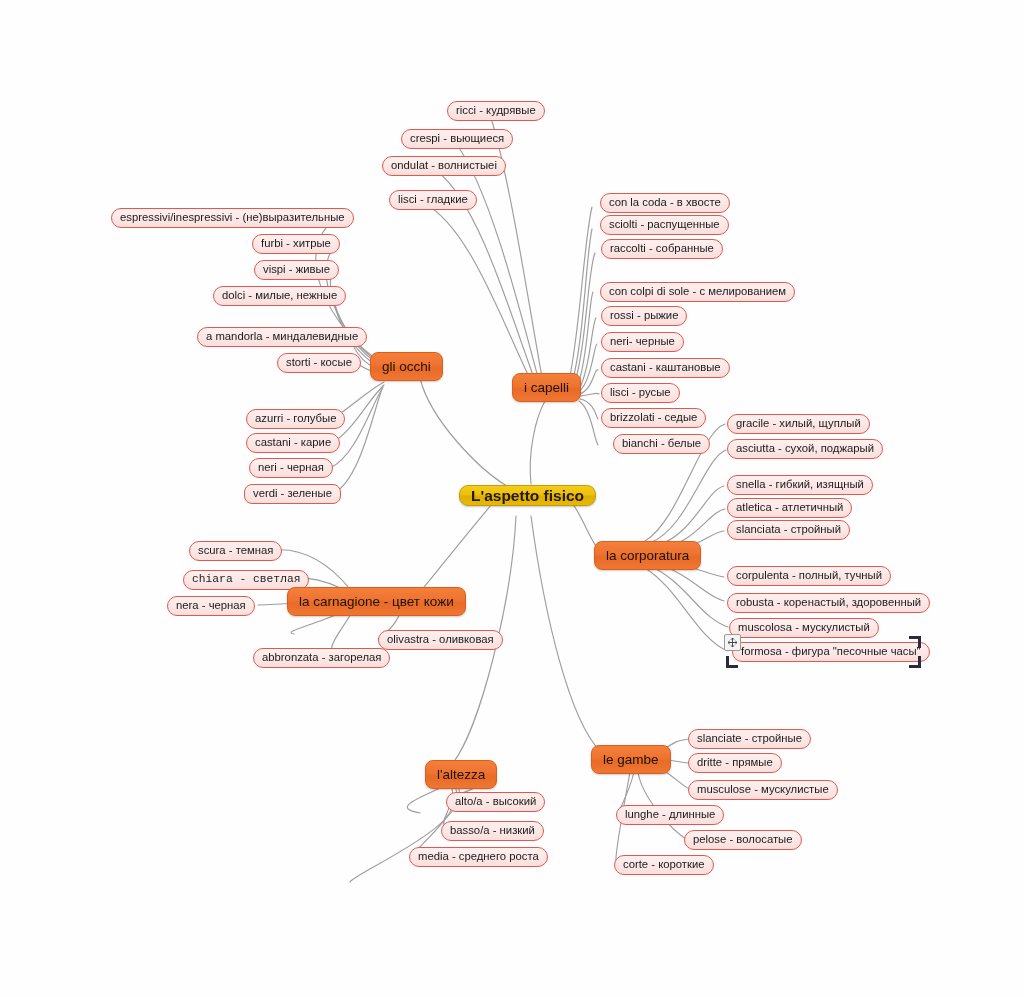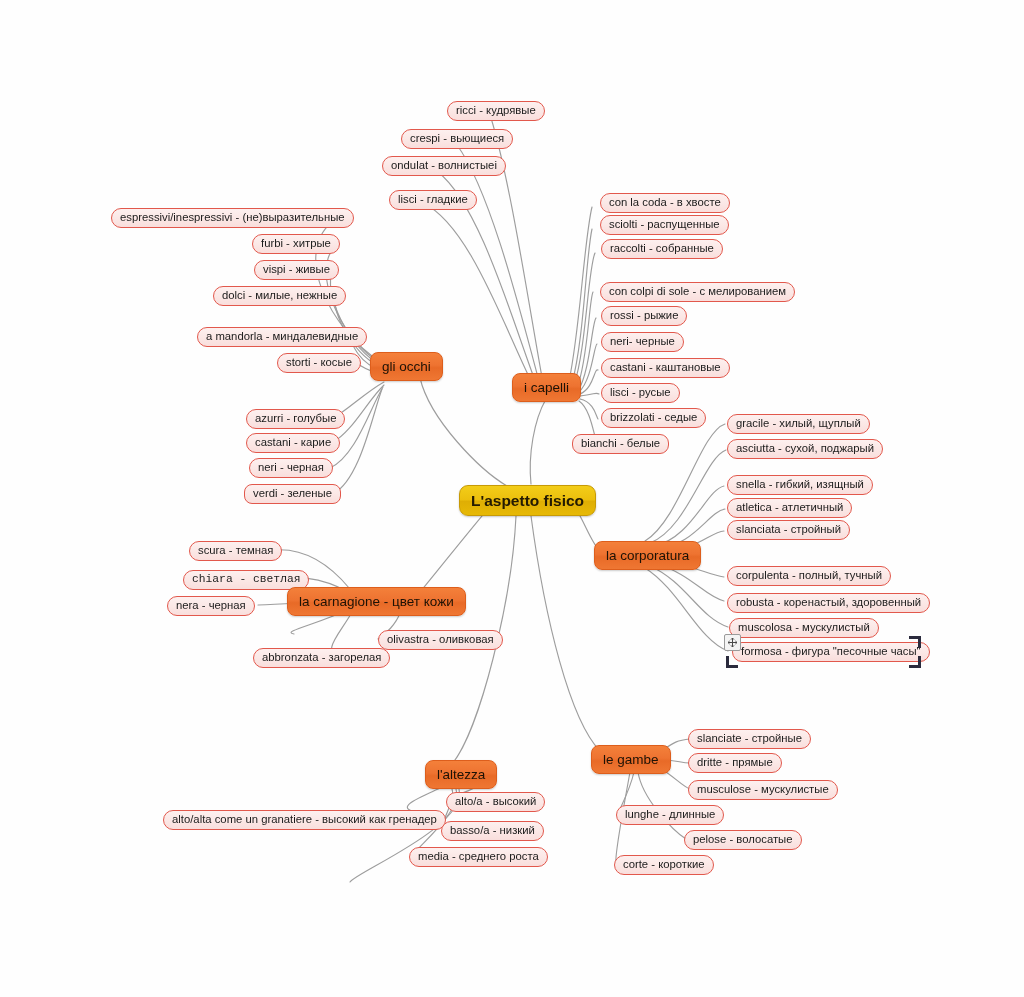--- a/index.html
+++ b/index.html
@@ -35,21 +35,21 @@
   }
   
   .node.root {
     background: linear-gradient(to bottom, #f3cd19 0%, #ecbf0d 48%, #dfae04 52%, #e7b905 100%);
     border: 1px solid #c79a06;
     border-radius: 9px;
     color: #231a02;
     font-size: 15.5px;
     font-weight: bold;
     padding: 0 11px;
-    height: 31px;
+    height: 21px;
     box-shadow: 0 1px 2px rgba(0,0,0,0.22);
     z-index: 6;
   }
   
   .node.branch {
     background: linear-gradient(to bottom, #f4803a 0%, #ee7331 45%, #e86a27 55%, #ef7733 100%);
     border: 1px solid #dd5e1c;
     border-radius: 8px;
     color: #1d1205;
     font-size: 13.5px;
@@ -191,21 +191,21 @@
 
   <div class="node leaf" style="left:600px; top:193px;">con la coda - в хвосте</div>
   <div class="node leaf" style="left:600px; top:215px;">sciolti - распущенные</div>
   <div class="node leaf" style="left:601px; top:239px;">raccolti - собранные</div>
   <div class="node leaf" style="left:600px; top:282px;">con colpi di sole - с мелированием</div>
   <div class="node leaf" style="left:601px; top:306px;">rossi - рыжие</div>
   <div class="node leaf" style="left:601px; top:332px;">neri- черные</div>
   <div class="node leaf" style="left:601px; top:358px;">castani - каштановые</div>
   <div class="node leaf" style="left:601px; top:383px;">lisci - русые</div>
   <div class="node leaf" style="left:601px; top:408px;">brizzolati - седые</div>
-  <div class="node leaf" style="left:572px; top:434px;border-radius:9px;">bianchi - белые</div>
+  <div class="node leaf" style="left:613px; top:434px;">bianchi - белые</div>
 
   <div class="node branch" style="left:370px; top:352px;">gli occhi</div>
 
   <div class="node leaf" style="left:111px; top:208px;">espressivi/inespressivi - (не)выразительные</div>
   <div class="node leaf" style="left:252px; top:234px;">furbi - хитрые</div>
   <div class="node leaf" style="left:254px; top:260px;">vispi - живые</div>
   <div class="node leaf" style="left:213px; top:286px;">dolci - милые, нежные</div>
   <div class="node leaf" style="left:197px; top:327px;">a mandorla - миндалевидные</div>
   <div class="node leaf" style="left:277px; top:353px;">storti - косые</div>
   <div class="node leaf" style="left:246px; top:409px;">azurri - голубые</div>
@@ -247,21 +247,20 @@
 
   <div class="node leaf" style="left:189px; top:541px;">scura - темная</div>
   <div class="node leaf" style="left:183px; top:570px;font-family:Liberation Mono, monospace;">chiara - светлая</div>
   <div class="node leaf" style="left:167px; top:596px;">nera - черная</div>
   <div class="node leaf" style="left:253px; top:648px;">abbronzata - загорелая</div>
   <div class="node leaf" style="left:378px; top:630px;">olivastra - оливковая</div>
 
   <div class="node branch" style="left:425px; top:760px;">l'altezza</div>
 
   <div class="node leaf" style="left:446px; top:792px;">alto/a - высокий</div>
-  <div class="node leaf" style="left:163px; top:810px;">alto/alta come un granatiere - высокий как гренадер</div>
   <div class="node leaf" style="left:441px; top:821px;">basso/a - низкий</div>
   <div class="node leaf" style="left:409px; top:847px;">media - среднего роста</div>
 
   <div class="node branch" style="left:591px; top:745px;">le gambe</div>
 
   <div class="node leaf" style="left:688px; top:729px;">slanciate - стройные</div>
   <div class="node leaf" style="left:688px; top:753px;">dritte - прямые</div>
   <div class="node leaf" style="left:688px; top:780px;">musculose - мускулистые</div>
   <div class="node leaf" style="left:616px; top:805px;">lunghe - длинные</div>
   <div class="node leaf" style="left:684px; top:830px;">pelose - волосатые</div>

